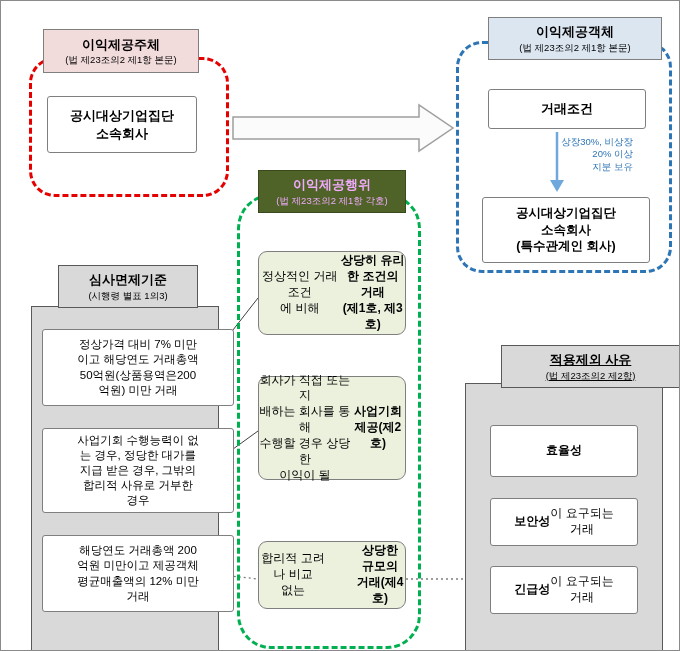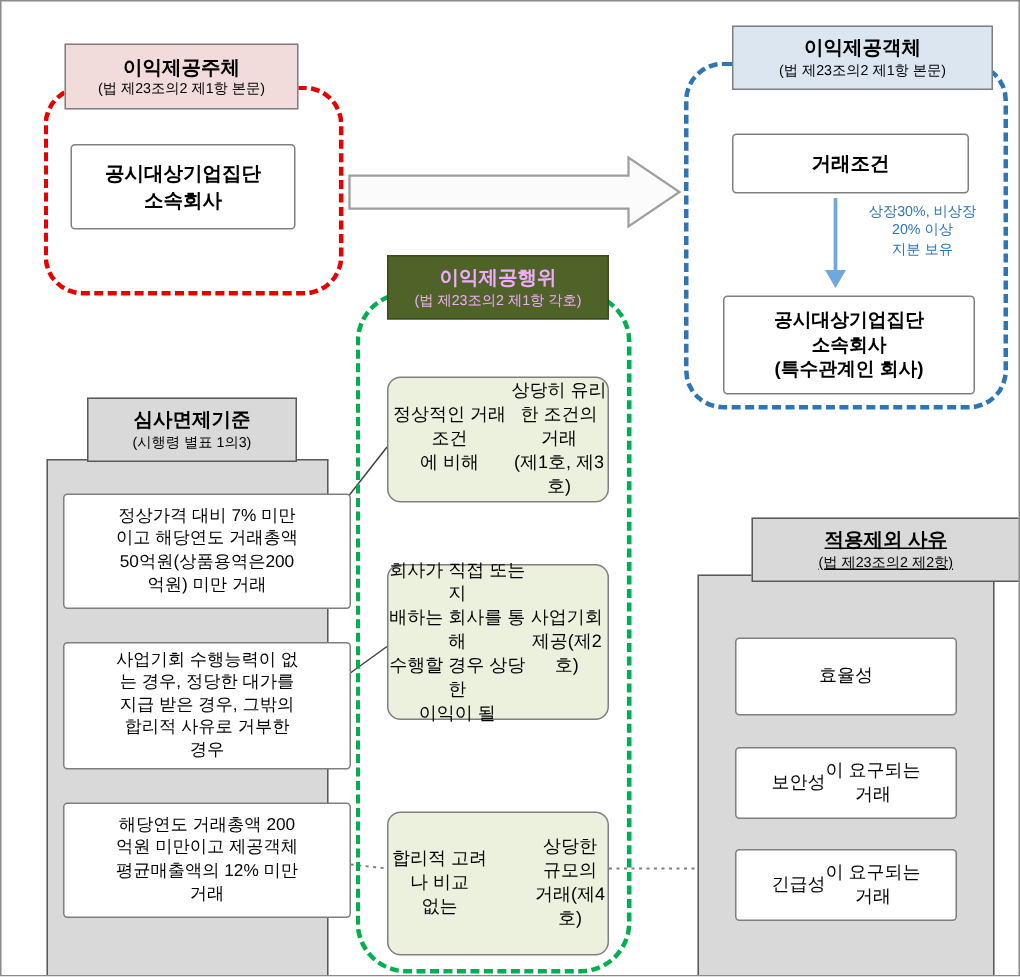--- a/index.html
+++ b/index.html
@@ -29,35 +29,35 @@
 
   
   .panel { position:absolute; z-index:2; background:var(--gray-fill,#d9d9d9); border:1.5px solid #595959; }
   .panel.left  { left:30px;  top:305px; width:188px; height:345px; }
   .panel.right { left:464px; top:382px; width:198px; height:268px; }
 
   
   .box { position:absolute; z-index:4; display:flex; align-items:center; justify-content:center;
          text-align:center; white-space:pre-line; background:#fff; border:1px solid #7f7f7f;
          border-radius:3px; line-height:1.32; }
-  .b { font-weight:normal; }
+  .b { font-weight:bold; }
 
   .subject-box { left:46px;  top:95px;  width:150px; height:57px; font-size:13px; font-weight:bold; }
   .related-box { left:487px; top:88px;  width:158px; height:40px; font-size:13px; font-weight:bold; }
   .target-box  { left:481px; top:196px; width:168px; height:66px; font-size:12.5px; font-weight:bold; }
 
-  .share-note { position:absolute; z-index:4; left:564px; top:135px; width:100px;
+  .share-note { position:absolute; z-index:4; left:532px; top:135px; width:100px;
                 font-size:9.5px; line-height:1.3; color:var(--arrow-label-blue,#2e75b6);
-                white-space:pre-line; text-align:center; }
+                white-space:pre-line; text-align:right; }
 
   .act { left:257px; width:148px; font-size:12px; background:var(--light-green-fill,#ebf1dd);
          border-radius:9px; }
   .act1 { top:250px; height:84px; }
   .act2 { top:375px; height:104px; }
-  .act3 { top:540px; height:96px;gap:28px; }
+  .act3 { top:540px; height:68px;gap:28px; }
 
   .exempt { left:41px; width:192px; font-size:11.5px; }
   .exempt1 { top:328px; height:77px; }
   .exempt2 { top:427px; height:85px; }
   .exempt3 { top:534px; height:77px; }
 
   .excl { left:489px; width:148px; font-size:12px; }
   .excl1 { top:424px; height:52px; }
   .excl2 { top:497px; height:48px; }
   .excl3 { top:565px; height:48px; }

